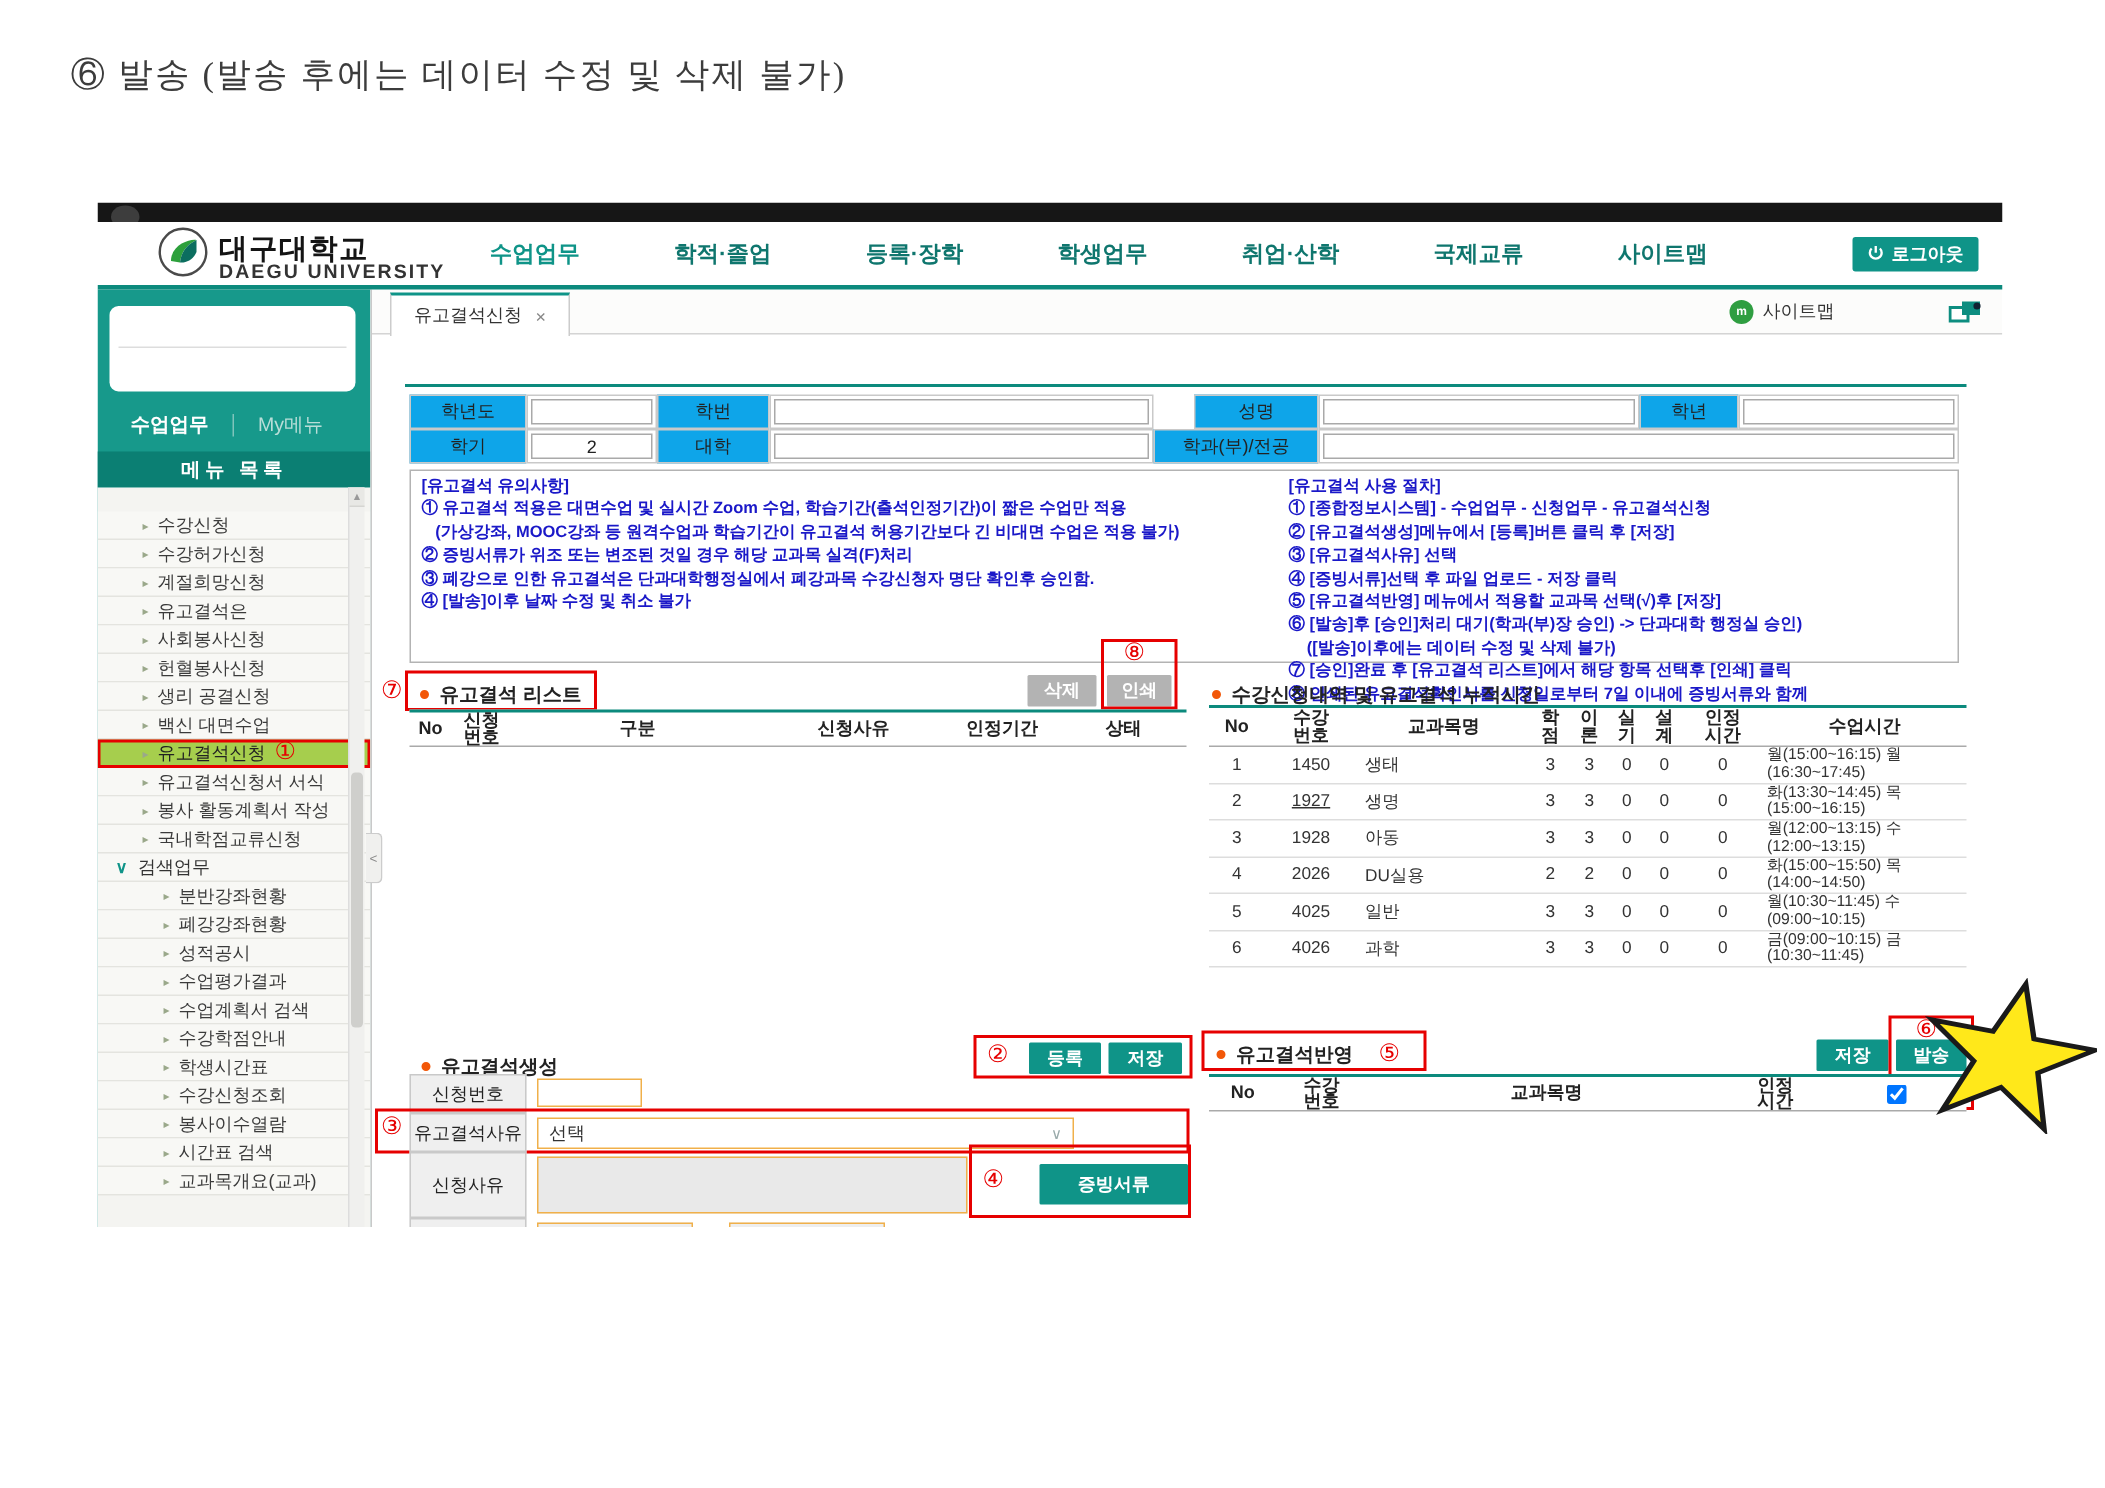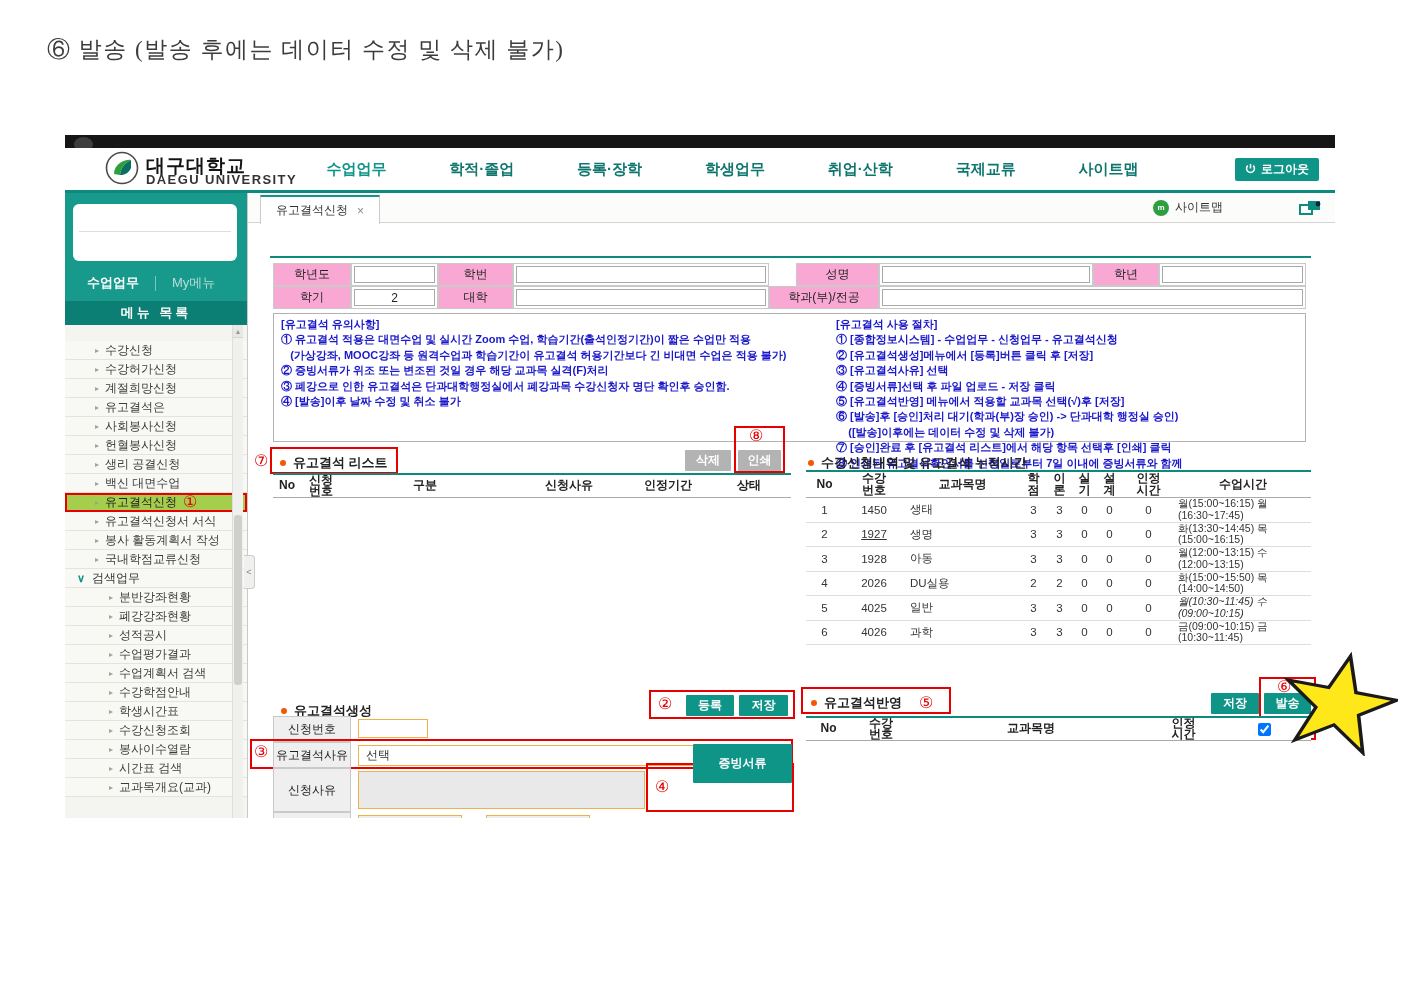--- a/index.html
+++ b/index.html
@@ -54,30 +54,30 @@
   .tab-close{color:#888;font-size:12px;cursor:pointer}
   .sitemap{position:absolute;right:112px;top:6px;display:flex;align-items:center;gap:6px;font-size:12px;color:#333;cursor:pointer}
   .g-ico{width:16px;height:16px;border-radius:50%;background:#2f9e41;color:#fff;font-size:8px;display:flex;align-items:center;justify-content:center;font-weight:bold}
   .crumb{position:absolute;top:30px;left:0;right:0;height:33px}
   .crumb-path{position:absolute;left:16px;top:10px;font-size:12.5px;font-weight:bold;color:#222}
   .fav{position:absolute;right:14px;top:9px;display:flex;align-items:center;gap:5px;font-size:12px;color:#444;cursor:pointer}
   .star-ico{width:16px;height:16px;border-radius:50%;background:#42a13c;color:#fff;font-size:9px;display:flex;align-items:center;justify-content:center}
   .main-rule{position:absolute;top:63px;left:22px;width:1041px;height:2px;background:var(--teal-dark)}
 
   .fgrid{position:absolute;top:70px;left:25px;width:1033px;display:grid;grid-template-columns:78px 87px 75px 256px 27px 83px 214px 66px 147px;font-size:12px;color:#222}
-  .lbl{background:#f9a8d4;border:1px solid #c9c9c9;display:flex;align-items:center;justify-content:center;height:23px}
+  .lbl{background:#0ea5e9;border:1px solid #c9c9c9;display:flex;align-items:center;justify-content:center;height:23px}
   .fld{border:1px solid #c9c9c9;height:23px;display:flex;align-items:center;padding:0 2px;background:#fff}
   .spacer{height:23px}
   .txt{width:100%;height:17px;border:1px solid #a9a9a9;font-size:12px;padding:0 3px;font-family:"Liberation Sans",sans-serif}
   .valbox{width:100%;height:17px;border:1px solid #a9a9a9;display:flex;align-items:center;justify-content:center;font-size:12px}
 
   .notice{position:absolute;top:120px;left:25px;width:1033px;height:129px;border:1px solid #b3b3b3}
   .notice-col{position:absolute;top:3px;font-size:11px;font-weight:bold;color:var(--notice-blue);line-height:15.4px;white-space:pre}
   .notice-left{left:7px;width:572px}
-  .notice-right{left:562px;width:445px}
+  .notice-right{left:585px;width:445px}
 
   .sec-title{display:flex;align-items:center;gap:7px;font-size:13px;font-weight:bold;color:#222;white-space:nowrap}
   .bullet{width:4px;height:4px;border:3px solid var(--bullet-orange);border-radius:50%;background:#ffd9a8;flex:none}
   .badge{color:var(--annotation-red);font-size:16px;font-weight:normal;line-height:16px}
   .redbox{position:absolute;border:2.5px solid var(--annotation-red)}
 
   .btn{height:21px;font-size:12px;color:#fff;border:none;display:flex;align-items:center;justify-content:center;border-radius:1px;cursor:pointer;font-family:"Liberation Sans",sans-serif;font-weight:bold}
   .btn-gray{background:var(--disabled-gray)}
   .btn-teal{background:var(--teal)}
 
@@ -412,21 +412,21 @@
           </div>
           <div class="trow">
             <div class="tcell" style="width: 37px;">5</div>
             <div class="tcell" style="width: 62px;">4025</div>
             <div class="tcell left" style="width: 115px;">일반</div>
             <div class="tcell" style="width: 27px;">3</div>
             <div class="tcell" style="width: 25px;">3</div>
             <div class="tcell" style="width: 25px;">0</div>
             <div class="tcell" style="width: 25px;">0</div>
             <div class="tcell" style="width: 53px;">0</div>
-            <div class="tcell time" style="width: 136px; font-style: italic;">월(10:30~11:45) 수(09:00~10:15)</div>
+            <div class="tcell time" style="width: 136px;">월(10:30~11:45) 수(09:00~10:15)</div>
           </div>
           <div class="trow">
             <div class="tcell" style="width: 37px;">6</div>
             <div class="tcell" style="width: 62px;">4026</div>
             <div class="tcell left" style="width: 115px;">과학</div>
             <div class="tcell" style="width: 27px;">3</div>
             <div class="tcell" style="width: 25px;">3</div>
             <div class="tcell" style="width: 25px;">0</div>
             <div class="tcell" style="width: 25px;">0</div>
             <div class="tcell" style="width: 53px;">0</div>
@@ -452,21 +452,21 @@
     <div class="crow-lbl" style="top:549px;height:26px">유고결석사유</div>
     <div class="sel o-border">
       <span>선택</span>
       <span class="sel-chev">∨</span>
     </div>
 
     <div class="crow-lbl" style="top:575px;height:44px">신청사유</div>
     <div class="reason-area o-border"></div>
     <div class="redbox" style="left:398px;top:570px;width:148px;height:49px"></div>
     <span class="badge" style="position:absolute;left:407px;top:586px">④</span>
-    <button class="btn btn-teal" style="position:absolute;left:445px;top:551px;width:99px;height:39px">증빙서류</button>
+    <button class="btn btn-teal" style="position:absolute;left:445px;top:583px;width:99px;height:27px">증빙서류</button>
 
     <div class="crow-lbl" style="top:619px;height:26px">인정기간</div>
     <div class="date-input o-border" style="left:110px"></div>
     <span style="position:absolute;left:224px;top:621px;font-size:12px;color:#333">~</span>
     <div class="date-input o-border" style="left:238px"></div>
 
     <div class="redbox" style="left:553px;top:494px;width:150px;height:27px"></div>
     <div class="sec-title" style="position:absolute;left:563px;top:501px">
       <span class="bullet"></span>
       <span>유고결석반영</span>

